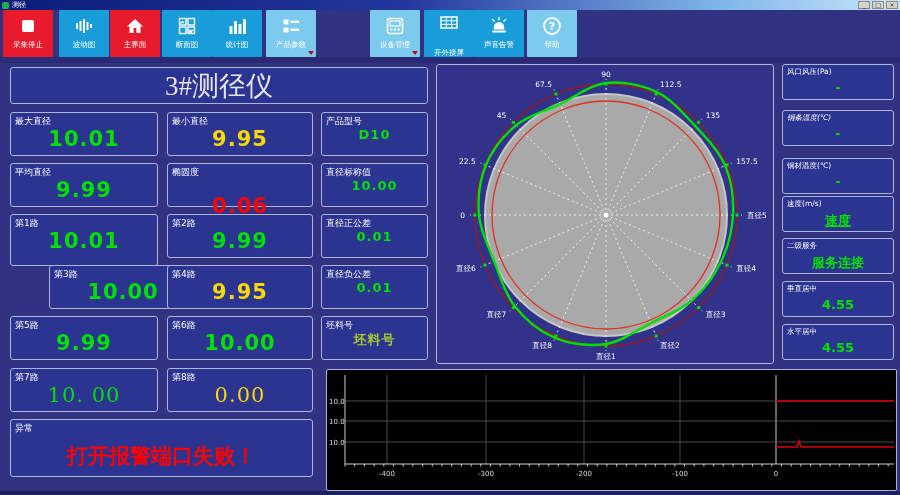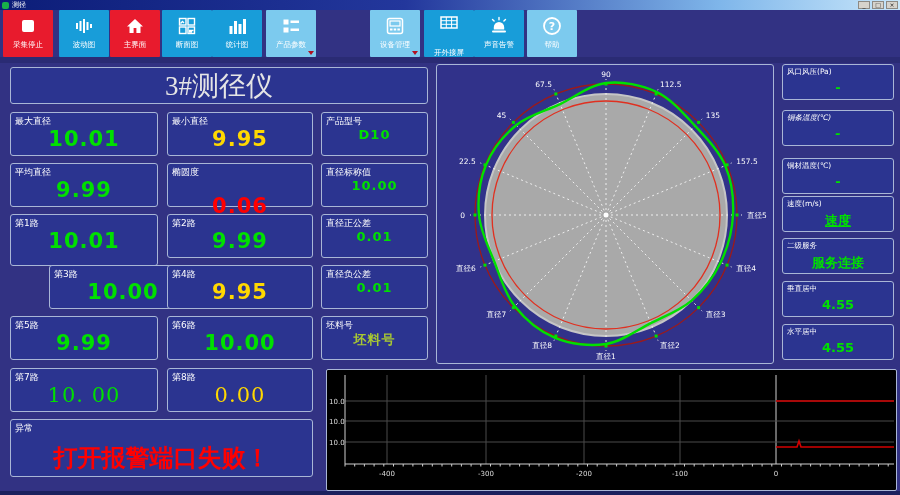--- a/index.html
+++ b/index.html
@@ -41,21 +41,21 @@
 
   .title-box { position:absolute; left:10px; top:67px; width:418px; height:37px;
     background:#2b3490; border:1px solid #a9b6d6; border-radius:3px;
     display:flex; align-items:center; justify-content:center; }
   .title-box span { color:#e5e5e5; font-size:27px;font-family:Liberation Serif, serif; }
 
   .exc-box { position:absolute; left:10px; top:419px; width:303px; height:58px;
     background:#2b3490; border:1px solid #a9b6d6; border-radius:3px; }
   .exc-box .blabel { position:absolute; left:4px; top:2px; color:#fff; font-size:9px; }
   .exc-box .bvalue { position:absolute; left:0; right:0; top:22px; text-align:center;
-    color:#ff0000; font-size:24px; font-weight:bold; }
+    color:#ff0000; font-size:21px; font-weight:bold; }
 
   
   .polar-panel { position:absolute; left:436px; top:64px; width:338px; height:300px;
     background:#31328a; border:1px solid #a9b6d6; border-radius:3px; }
 
   
   .rpanel { width:112px; height:36px; position:absolute; left:782px; background:#2b3490;
     border:1px solid #a9b6d6; border-radius:3px; }
   .rpanel .blabel { position:absolute; left:4px; top:2px; color:#fff; font-size:7.5px; }
   .rpanel .bvalue { position:absolute; left:0; right:0; top:15px; text-align:center;

